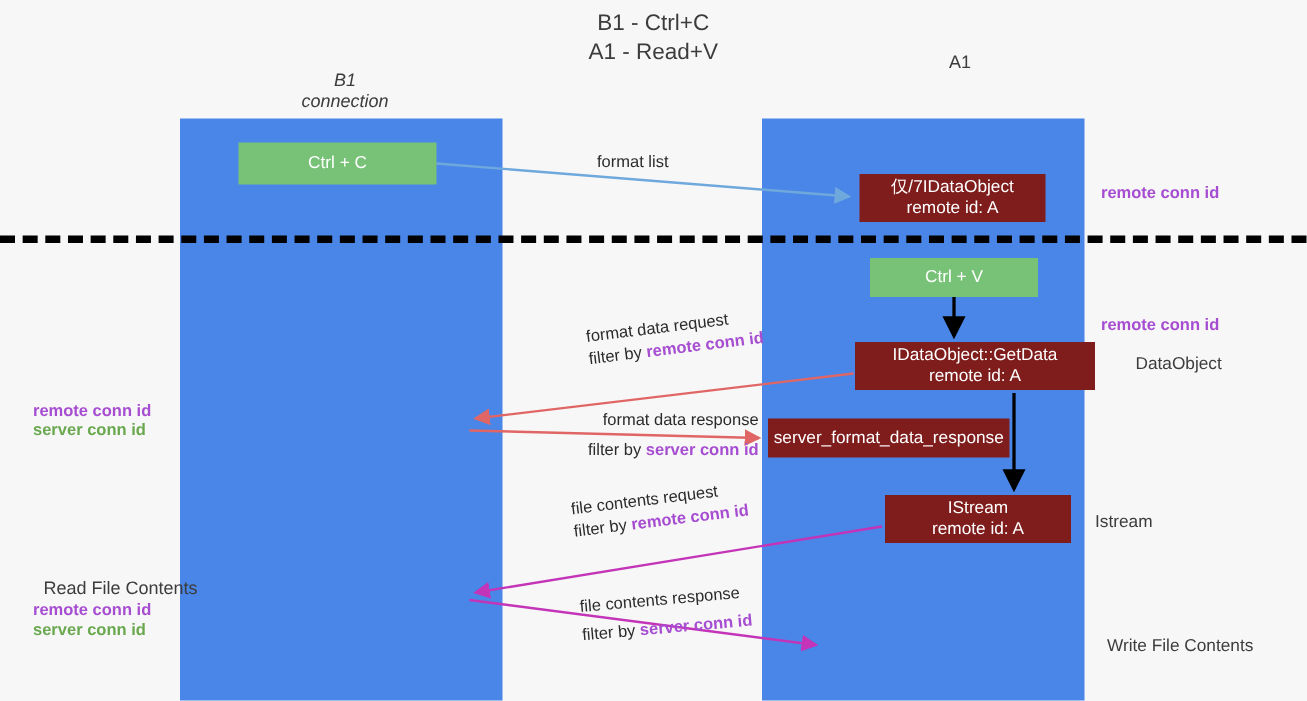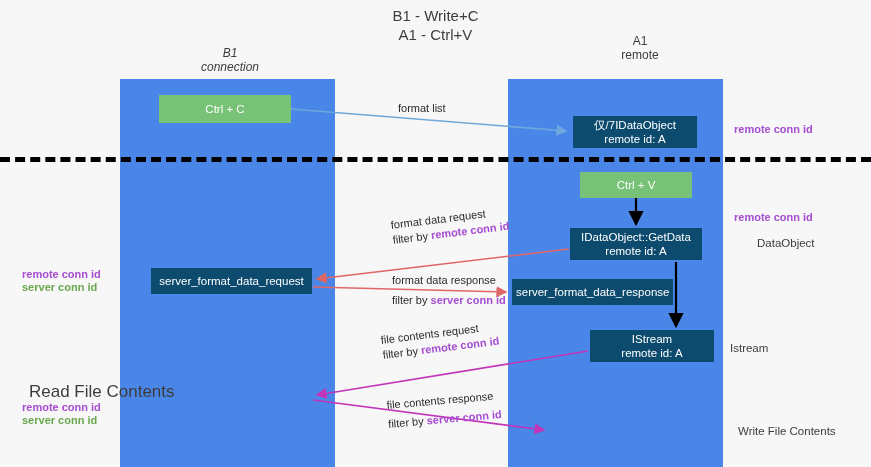--- a/index.html
+++ b/index.html
@@ -59,35 +59,36 @@
     width: 871px;
     height: 0;
     border-top: 5px dashed #000000;
   }
 
   
   .node {
     box-sizing: border-box;
     display: flex;
     flex-direction: column;
+    align-items: center;
     justify-content: center;
     color: #ffffff;
     font-size: 11.5px;
     line-height: 14px;
     text-align: center;
     padding: 2px 4px;
   }
   .node.green { background: #77c277; }
-  .node.orange { background: #0c4a6e; }
+  .node.orange { background: #7f1d1d; }
   .node .l2 { display: block; }
 
   #n-ctrlc   { left: 159px; top: 95px;  width: 132px; height: 28px; }
   #n-idataobject { left: 573px; top: 116px; width: 124px; height: 32px; }
   #n-ctrlv   { left: 580px; top: 172px; width: 112px; height: 26px; }
-  #n-getdata { left: 570px; top: 228px; width: 132px; height: 32px; }
+  #n-getdata { left: 570px; top: 228px; width: 160px; height: 32px; }
   #n-sfdreq  { left: 151px; top: 268px; width: 161px; height: 26px; }
   #n-sfdresp { left: 512px; top: 279px; width: 161px; height: 26px; }
   #n-istream { left: 590px; top: 330px; width: 124px; height: 32px; }
   #n-sfcreq  { left: 151px; top: 384px; width: 161px; height: 26px; }
   #n-sfcresp { left: 548px; top: 417px; width: 161px; height: 26px; }
 
   
   .side-label {
     font-size: 11.5px;
     line-height: 14px;
@@ -106,21 +107,21 @@
   .c-remote { color: #a64dd1; }
   .c-server-green { color: #6aa84f; }
   #rn-1 { left: 734px; top: 123px; }
   #rn-2 { left: 734px; top: 211px; }
 
   
   #ln-1 { left: 22px; top: 268px; }
   #ln-2 { left: 22px; top: 401px; }
   #ln-read {
     left: 29px; top: 385px;
-    font-size: 17px;
+    font-size: 12px;
     line-height: 14px;
     color: #3c3c3c;
   }
 
   
   .edge-label {
     font-size: 11px;
     line-height: 15px;
     color: #2b2b2b;
     white-space: nowrap;
@@ -128,21 +129,21 @@
   .hl-remote { color: #a64dd1; font-weight: bold; }
   .hl-server { color: #a64dd1; font-weight: bold; }
 
   #el-formatlist { left: 398px; top: 101px; }
 
   #el-fdreq {
     left: 390px; top: 218px;
     transform: rotate(-7deg);
     transform-origin: left top;
   }
-  #el-fdresp { left: 392px; top: 273px; }
+  #el-fdresp { left: 392px; top: 273px; text-align: right; }
 
   #el-fcreq {
     left: 380px; top: 333px;
     transform: rotate(-7deg);
     transform-origin: left top;
   }
   #el-fcresp {
     left: 386px; top: 398px;
     transform: rotate(-5deg);
     transform-origin: left top;
@@ -155,31 +156,30 @@
     width: 871px; height: 467px;
     pointer-events: none;
   }
 </style>
 </head>
 <body>
 
 <div id="stage">
 
   <div id="title" class="abs">
-    <div>B1 - Write+C</div>
-    <div>A1 - Ctrl+V</div>
+    <div>B1 - Ctrl+C</div>
+    <div>A1 - Read+V</div>
   </div>
 
   <div id="head-b1" class="abs col-head">
     <div>B1</div>
     <div>connection</div>
   </div>
   <div id="head-a1" class="abs col-head">
     <div>A1</div>
-    <div>remote</div>
   </div>
 
   <div id="lane-b1" class="abs lane"></div>
   <div id="lane-a1" class="abs lane"></div>
 
   <div id="dashed-sep" class="abs"></div>
 
   <svg id="arrows" viewBox="0 0 871 467">
     <defs>
       <marker id="ah-blue" markerWidth="7" markerHeight="7" refX="6" refY="3.5" orient="auto">
@@ -222,23 +222,20 @@
 
   <div id="n-ctrlv" class="abs node green">
     <span>Ctrl + V</span>
   </div>
 
   <div id="n-getdata" class="abs node orange">
     <span>IDataObject::GetData</span>
     <span class="l2">remote id: A</span>
   </div>
 
-  <div id="n-sfdreq" class="abs node orange">
-    <span>server_format_data_request</span>
-  </div>
 
   <div id="n-sfdresp" class="abs node orange">
     <span>server_format_data_response</span>
   </div>
 
   <div id="n-istream" class="abs node orange">
     <span>IStream</span>
     <span class="l2">remote id: A</span>
   </div>
 

